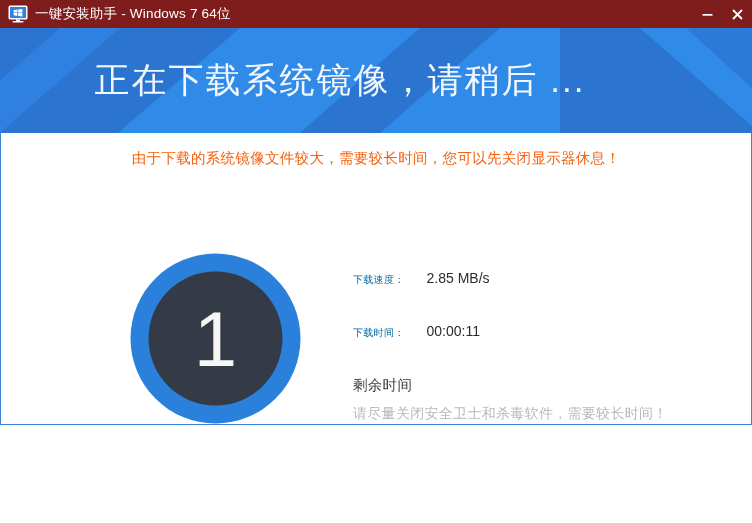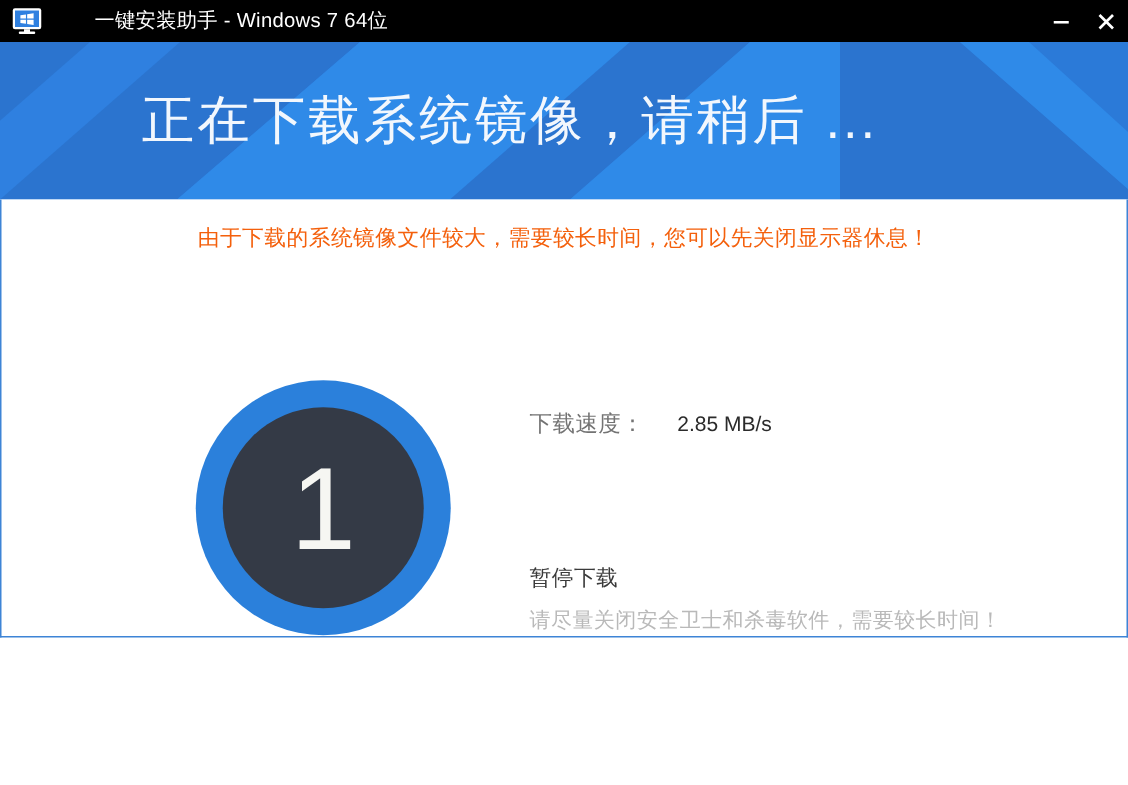--- a/index.html
+++ b/index.html
@@ -21,25 +21,24 @@
     background: #ffffff;
     box-sizing: border-box;
   }
 
   
   #title-bar {
     position: absolute;
     left: 0; top: 0;
     width: 752px;
     height: 28px;
-    background: #000000;
+    background: #7f1d1d;
     display: flex;
     align-items: center;
     box-sizing: border-box;
-    gap: 28px;
   }
   #app-icon {
     width: 20px;
     height: 18px;
     margin-left: 8px;
     margin-right: 7px;
     flex: none;
     display: block;
   }
   #title-text {
@@ -159,22 +158,22 @@
     left: 352px;
     top: 120px;
   }
   .stat-row {
     display: flex;
     align-items: baseline;
     margin-bottom: 19px;
     white-space: nowrap;
   }
   .stat-label {
-    color: #737373;
-    font-size: 15px;
+    color: #0369a1;
+    font-size: 10px;
     letter-spacing: 0.3px;
     user-select: none;
     margin-top: 20px;
   }
   .stat-value {
     color: #2b2b2b;
     font-size: 14px;
     margin-left: 22px;
     user-select: none;
   }
@@ -258,19 +257,23 @@
         <circle cx="92.5" cy="92.5" r="67" fill="#343a46"></circle>
       </svg>
       <div id="progress-value">1</div>
     </div>
 
     <div id="stats-block">
       <div class="stat-row">
         <span class="stat-label">下载速度：</span>
         <span class="stat-value">2.85 MB/s</span>
       </div>
+      <div class="stat-row">
+        <span class="stat-label">下载时间：</span>
+        <span class="stat-value">00:00:11</span>
+      </div>
     </div>
 
-    <div id="pause-download">暂停下载</div>
+    <div id="pause-download">剩余时间</div>
     <div id="hint-text">请尽量关闭安全卫士和杀毒软件，需要较长时间！</div>
 
   </div>
 </div>
 
 </body></html>

